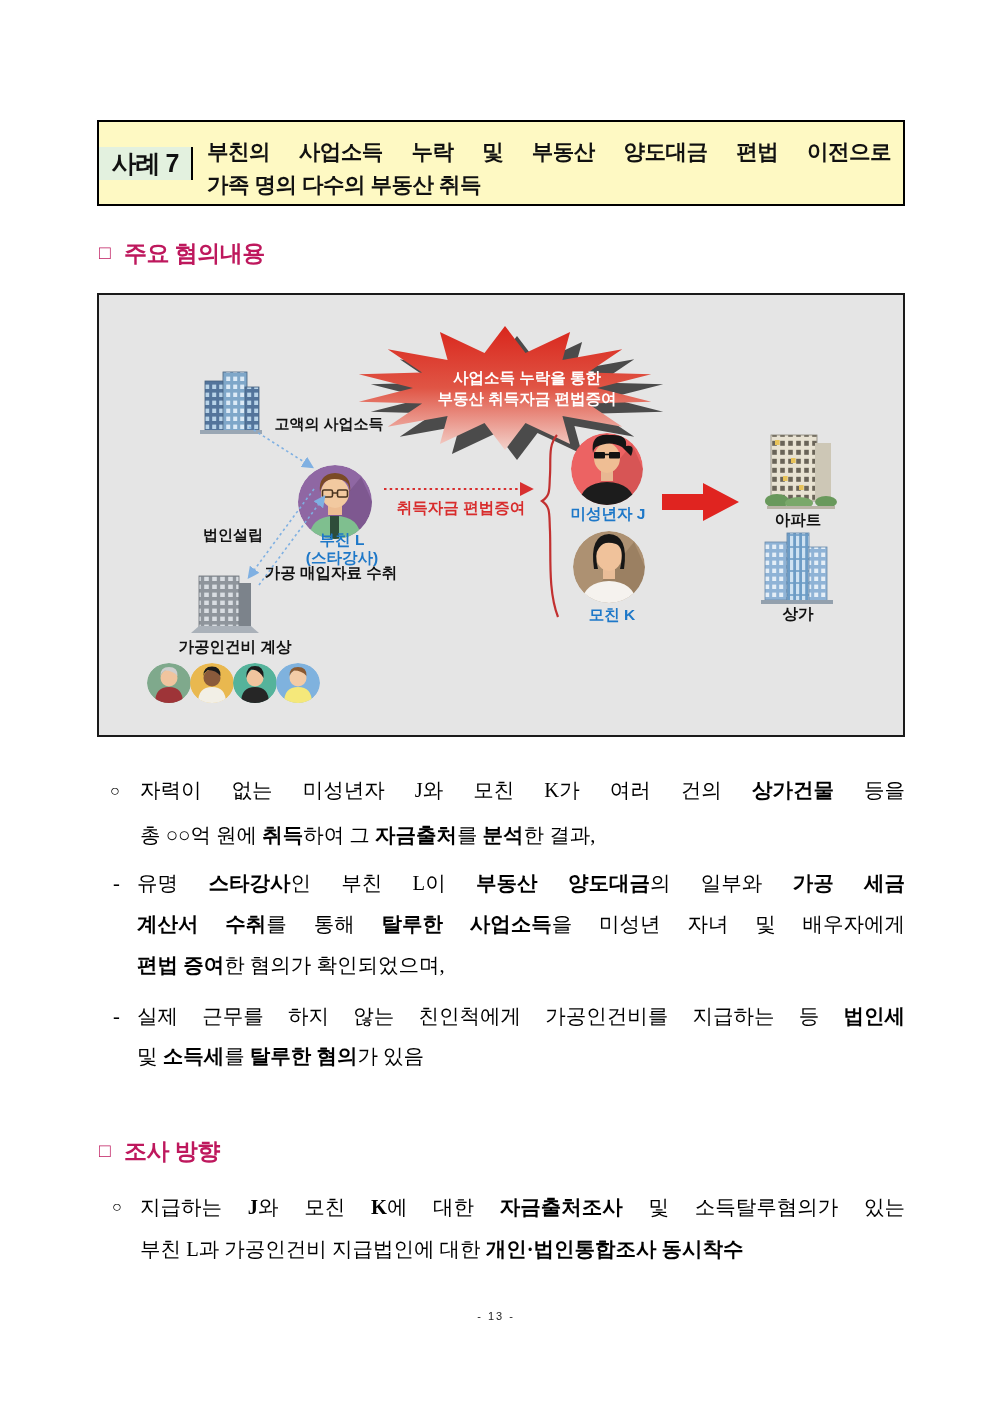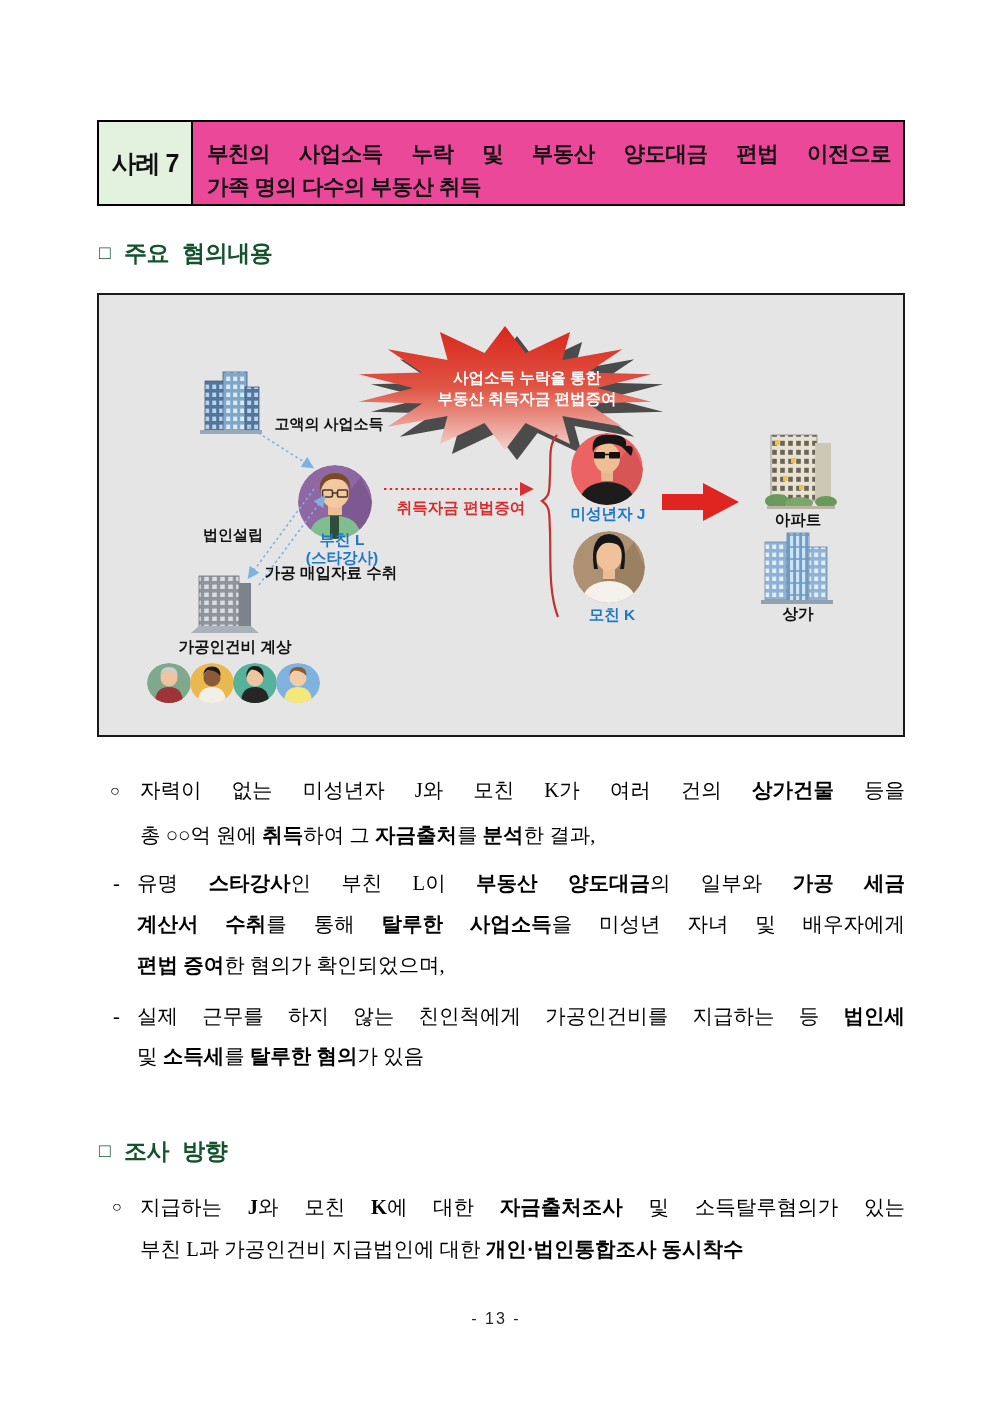--- a/index.html
+++ b/index.html
@@ -1,35 +1,35 @@
 <!DOCTYPE html>
 <html><head>
 <meta charset="utf-8">
 <style>
   html,body{margin:0;padding:0;background:#ffffff;}
   .page{position:relative;width:992px;height:1403px;background:#fff;overflow:hidden;
         font-family:"Liberation Serif","DejaVu Serif",serif;color:#111;}
 
   
   .case-box{position:absolute;left:97px;top:120px;width:804px;height:82px;
-            border:2.5px solid #000;display:flex;background:#ec4899;}
+            border:2.5px solid #000;display:flex;background:#fef9c3;align-items:center;}
   .case-cell{width:92px;flex:0 0 92px;background:#e3f1df;border-right:2.5px solid #000;
              display:flex;align-items:center;justify-content:center;
              font-family:"Liberation Sans","DejaVu Sans",sans-serif;
              font-weight:bold;font-size:25px;letter-spacing:-1px;}
   .case-title{flex:1;padding:16px 12px 5px 14px;
               font-family:"Liberation Sans","DejaVu Sans",sans-serif;
               font-weight:bold;font-size:21.5px;line-height:33px;letter-spacing:-0.5px;}
   .case-title .l1{text-align:justify;text-align-last:justify;}
   .case-title .l2{text-align:left;}
 
   
   .sec-head{position:absolute;left:99px;width:700px;
-            font-family:Liberation Mono, monospace;
-            font-weight:bold;font-size:23px;letter-spacing:-0.5px;color:#14532d;}
+            font-family:Liberation Sans, sans-serif;
+            font-weight:bold;font-size:23px;letter-spacing:-0.5px;color:#be185d;}
   .sec-head .sq{font-size:19px;font-weight:normal;margin-right:14px;position:relative;top:-2px;}
 
   
   .diagram{position:absolute;left:97px;top:293px;width:804px;height:440px;
            border:2px solid #1a1a1a;background:#e5e5e5;}
   .diagram svg{display:block;}
   .dlabel{font-family:"Liberation Sans","DejaVu Sans",sans-serif;font-weight:bold;}
 
   
   .para{position:absolute;display:grid;font-size:20.5px;color:#000;}
@@ -40,21 +40,21 @@
   .p1{left:110px;top:768px;width:795px;grid-template-columns:30px 1fr;line-height:45px;}
   .p1 .marker{font-size:16px;line-height:45px;}
   .p2{left:113px;top:863px;width:792px;grid-template-columns:24px 1fr;line-height:41px;}
   .p3{left:113px;top:996px;width:792px;grid-template-columns:24px 1fr;line-height:40px;}
   .p4{left:112px;top:1186px;width:793px;grid-template-columns:28px 1fr;line-height:42px;}
   .p4 .marker{font-size:16px;line-height:42px;}
 
   
   .pageno{position:absolute;left:0;top:1310px;width:100%;text-align:center;
           font-family:"Liberation Sans","DejaVu Sans",sans-serif;
-          font-size:16px;color:#222;letter-spacing:2px;}
+          font-size:11px;color:#222;letter-spacing:2px;}
 </style>
 </head>
 <body>
 
 <div class="page">
 
   <div class="case-box">
     <div class="case-cell">사례 7</div>
     <div class="case-title">
       <div class="l1">부친의 사업소득 누락 및 부동산 양도대금 편법 이전으로</div>

